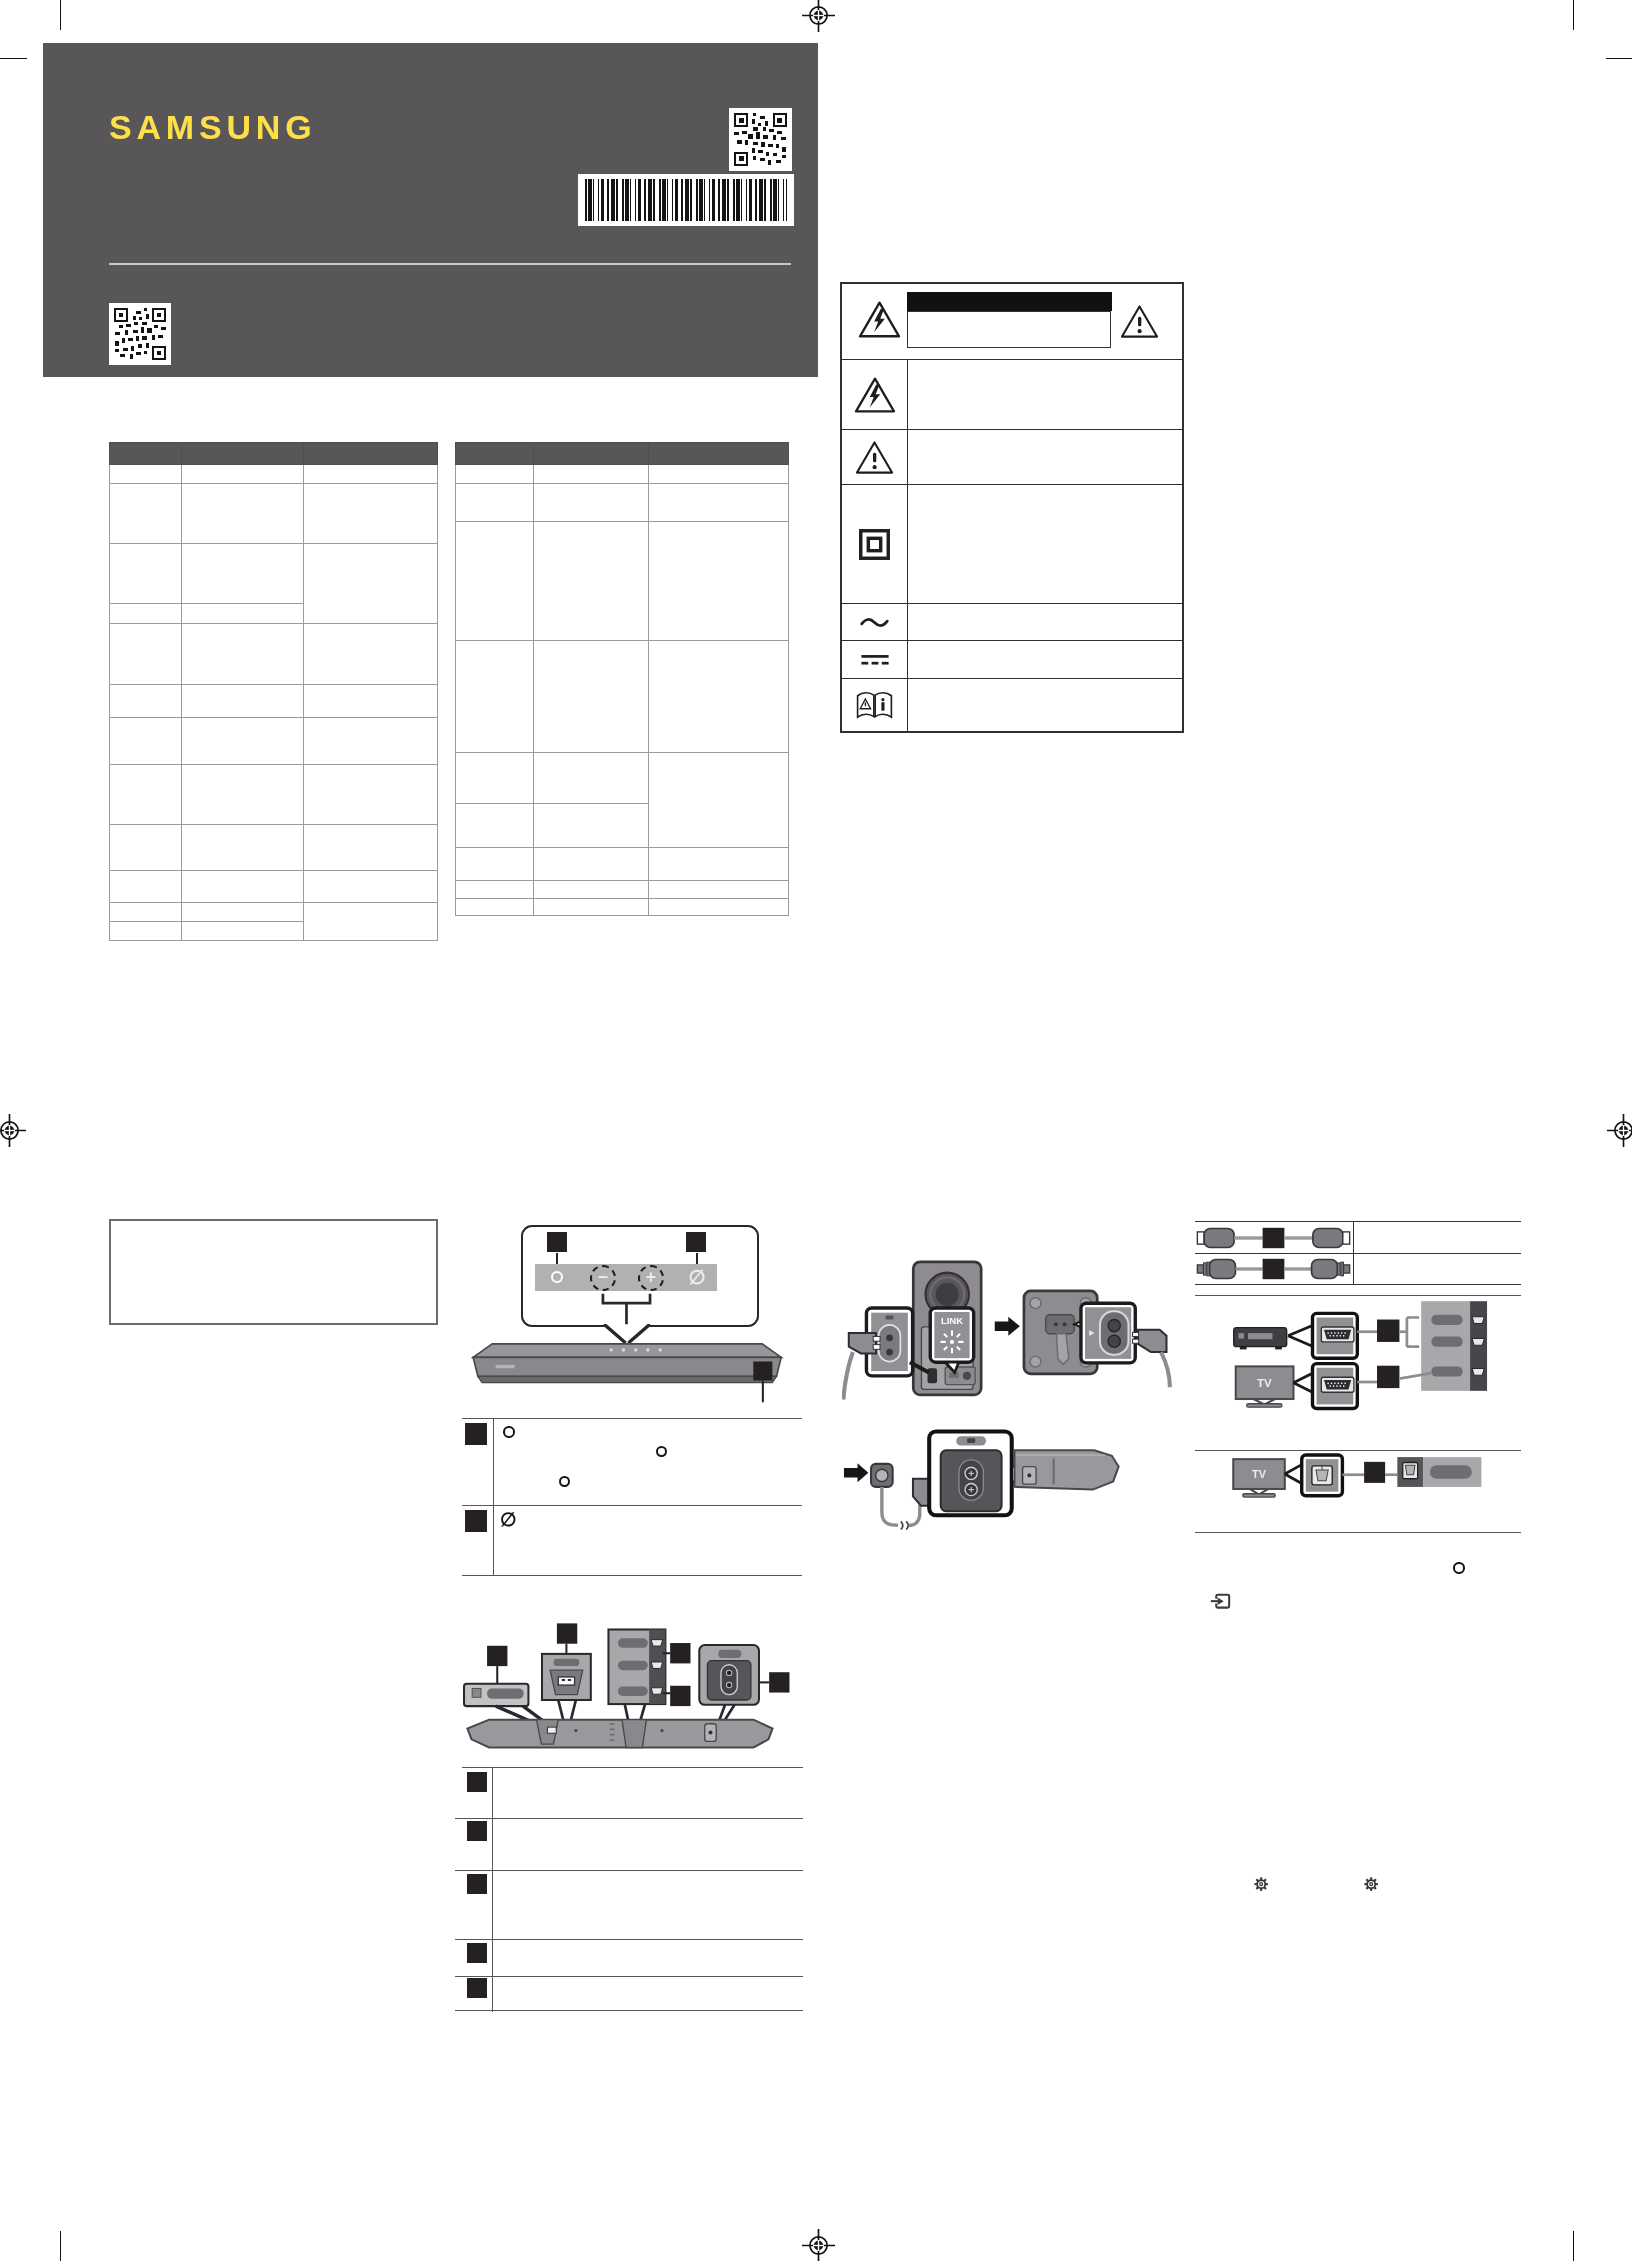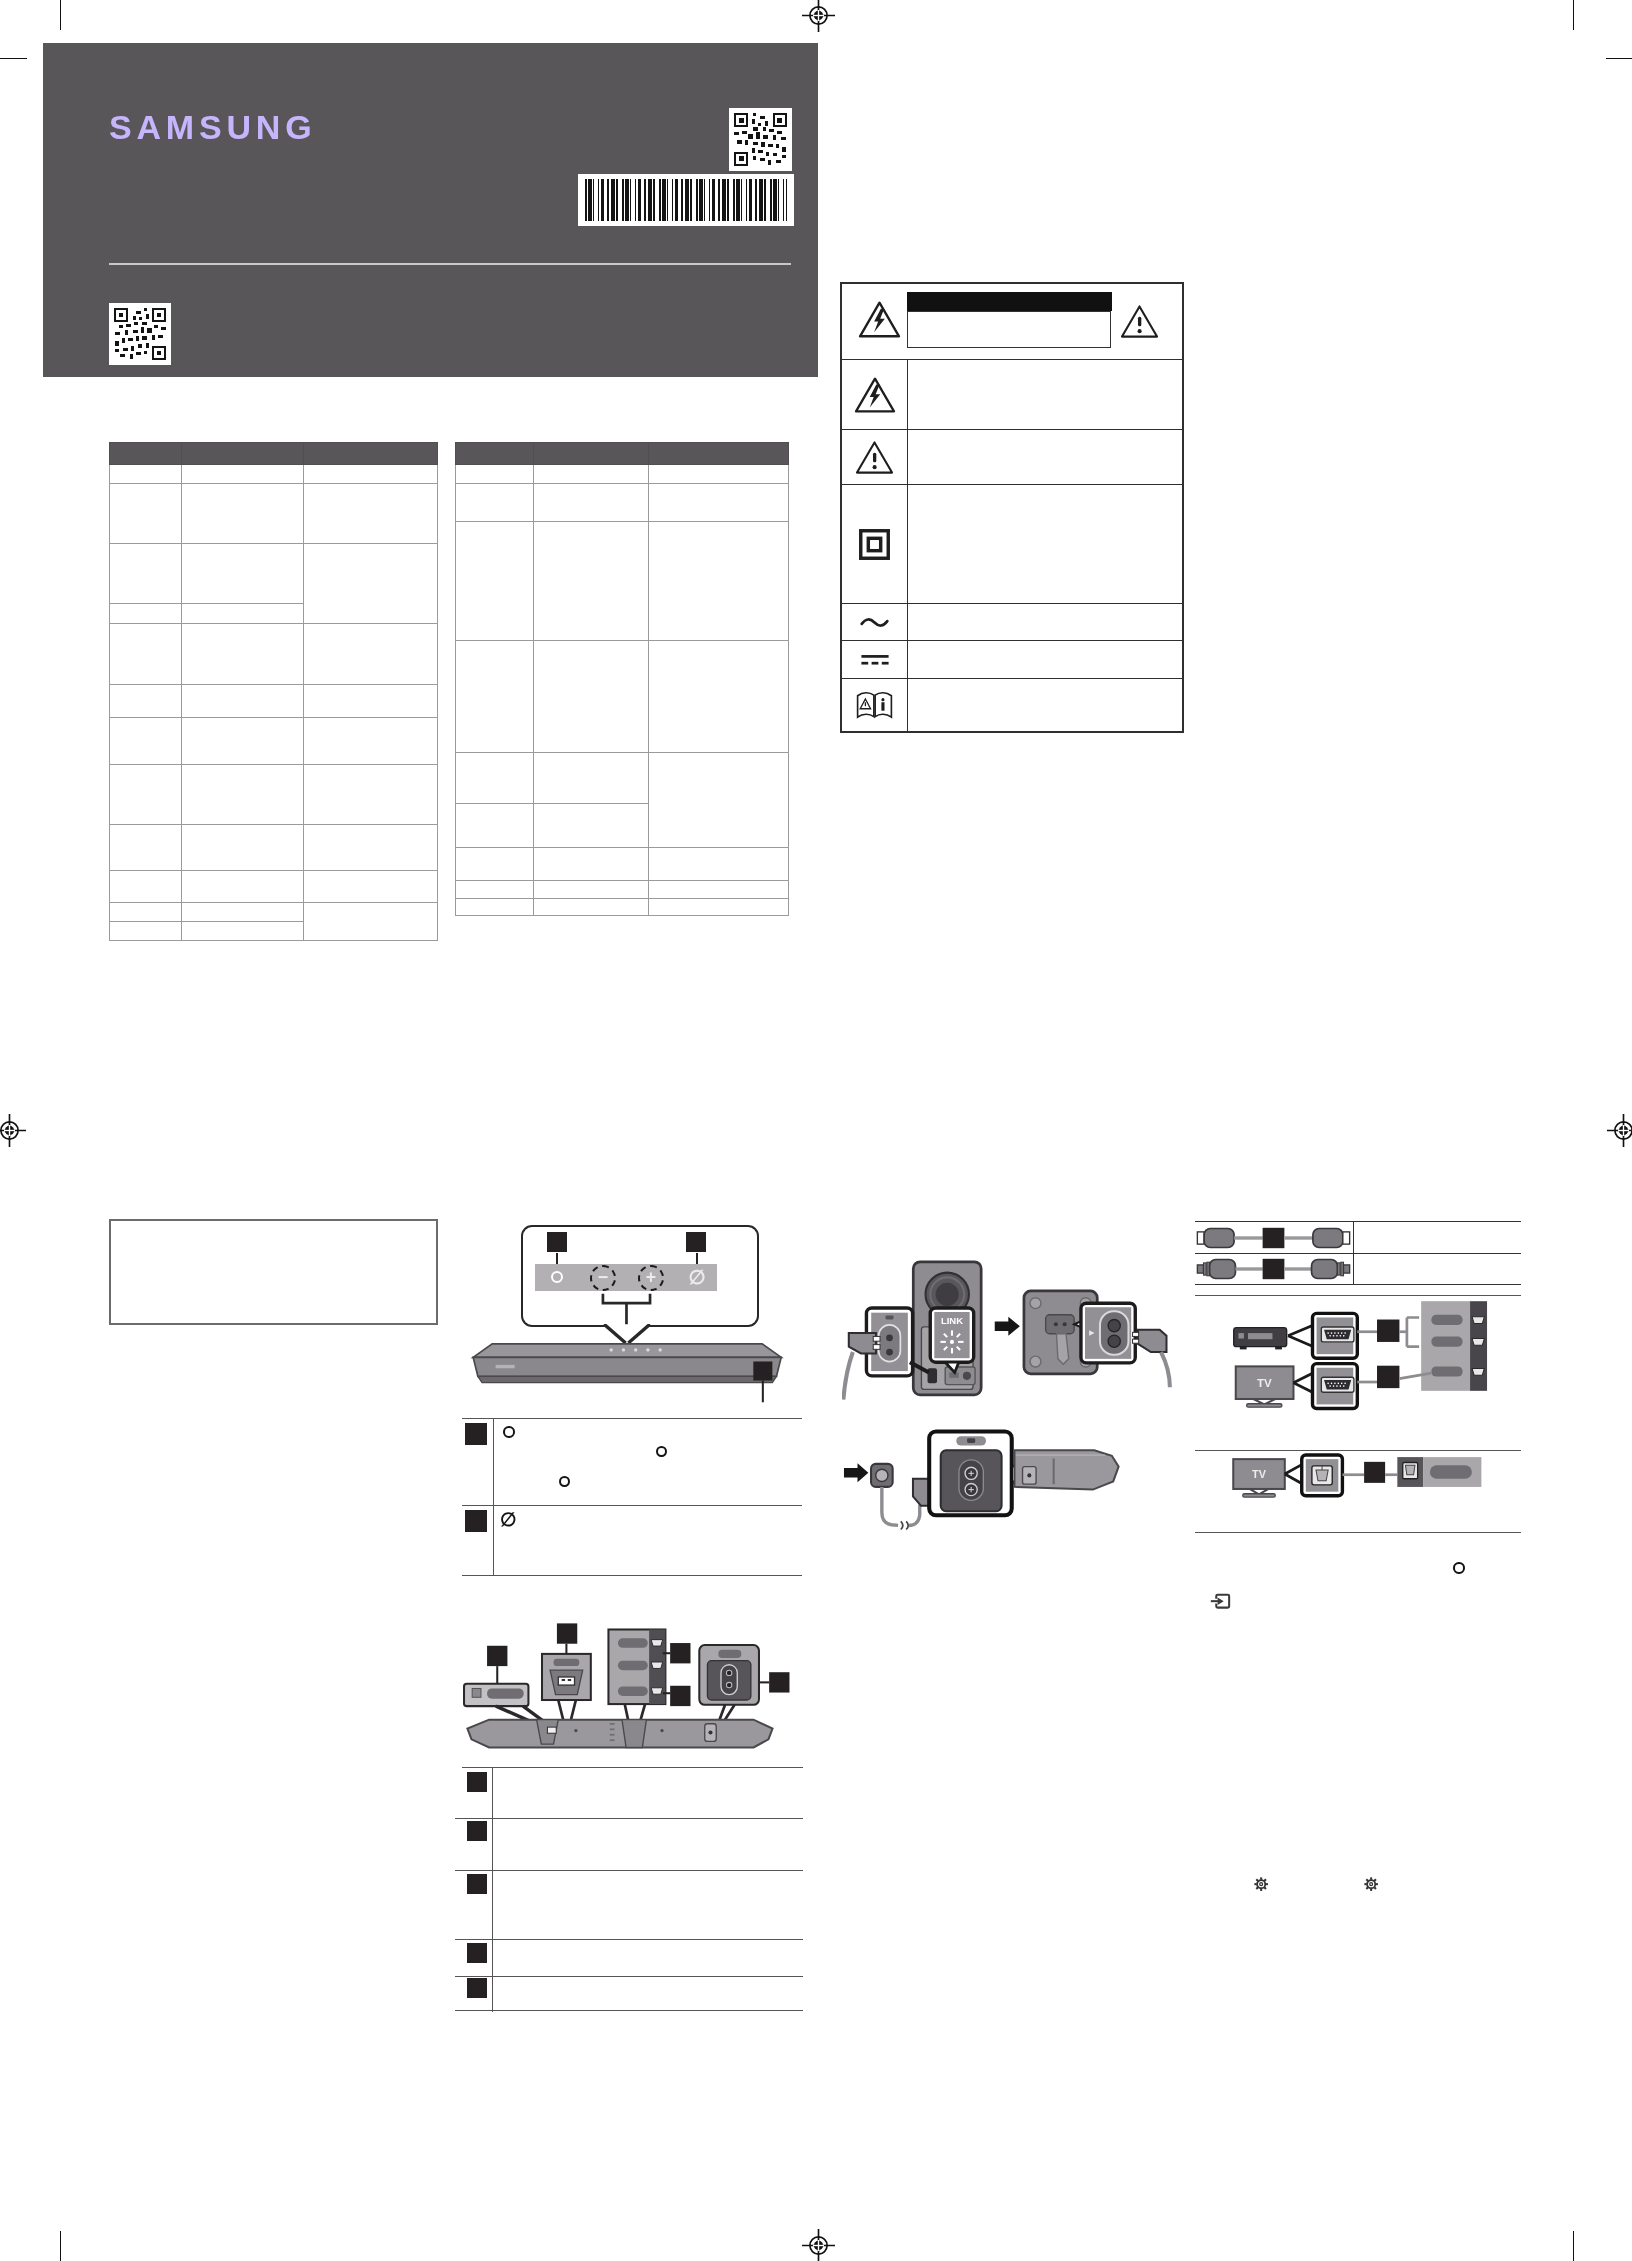--- a/index.html
+++ b/index.html
@@ -5,21 +5,21 @@
   html,body{margin:0;padding:0;background:#fff;}
   .page{position:relative;width:1633px;height:2261px;background:#fff;overflow:hidden;
         font-family:"Liberation Sans", sans-serif;color:#1c1c1c;}
   .abs{position:absolute;}
   .blk{position:absolute;background:#252122;}
   .rule{position:absolute;background:#555;height:1.4px;}
   .vrule{position:absolute;background:#555;width:1.4px;}
   .tick{position:absolute;background:#111;}
   
   .hdr{position:absolute;left:43px;top:43px;width:775px;height:334px;background:#59565a;}
-  .logo{position:absolute;left:66px;top:65px;color:#c4b5fd;font-size:34px;font-weight:800;
+  .logo{position:absolute;left:66px;top:65px;color:#fde047;font-size:34px;font-weight:800;
         letter-spacing:4.8px;font-family:"Liberation Sans",sans-serif;}
   .tile{position:absolute;background:#fff;}
   
   table.spec{border-collapse:collapse;table-layout:fixed;}
   table.spec td{border:1.4px solid #9c9a9d;padding:0;font-size:8.8px;}
   table.spec th{background:#59565a;border:1.4px solid #514e52;padding:0;height:21px;}
   
   .safety{position:absolute;left:840px;top:282px;width:340px;border:2px solid #2f2f2f;}
   .srow{position:relative;display:flex;border-top:1.4px solid #2f2f2f;}
   .srow:first-child{border-top:none;}

